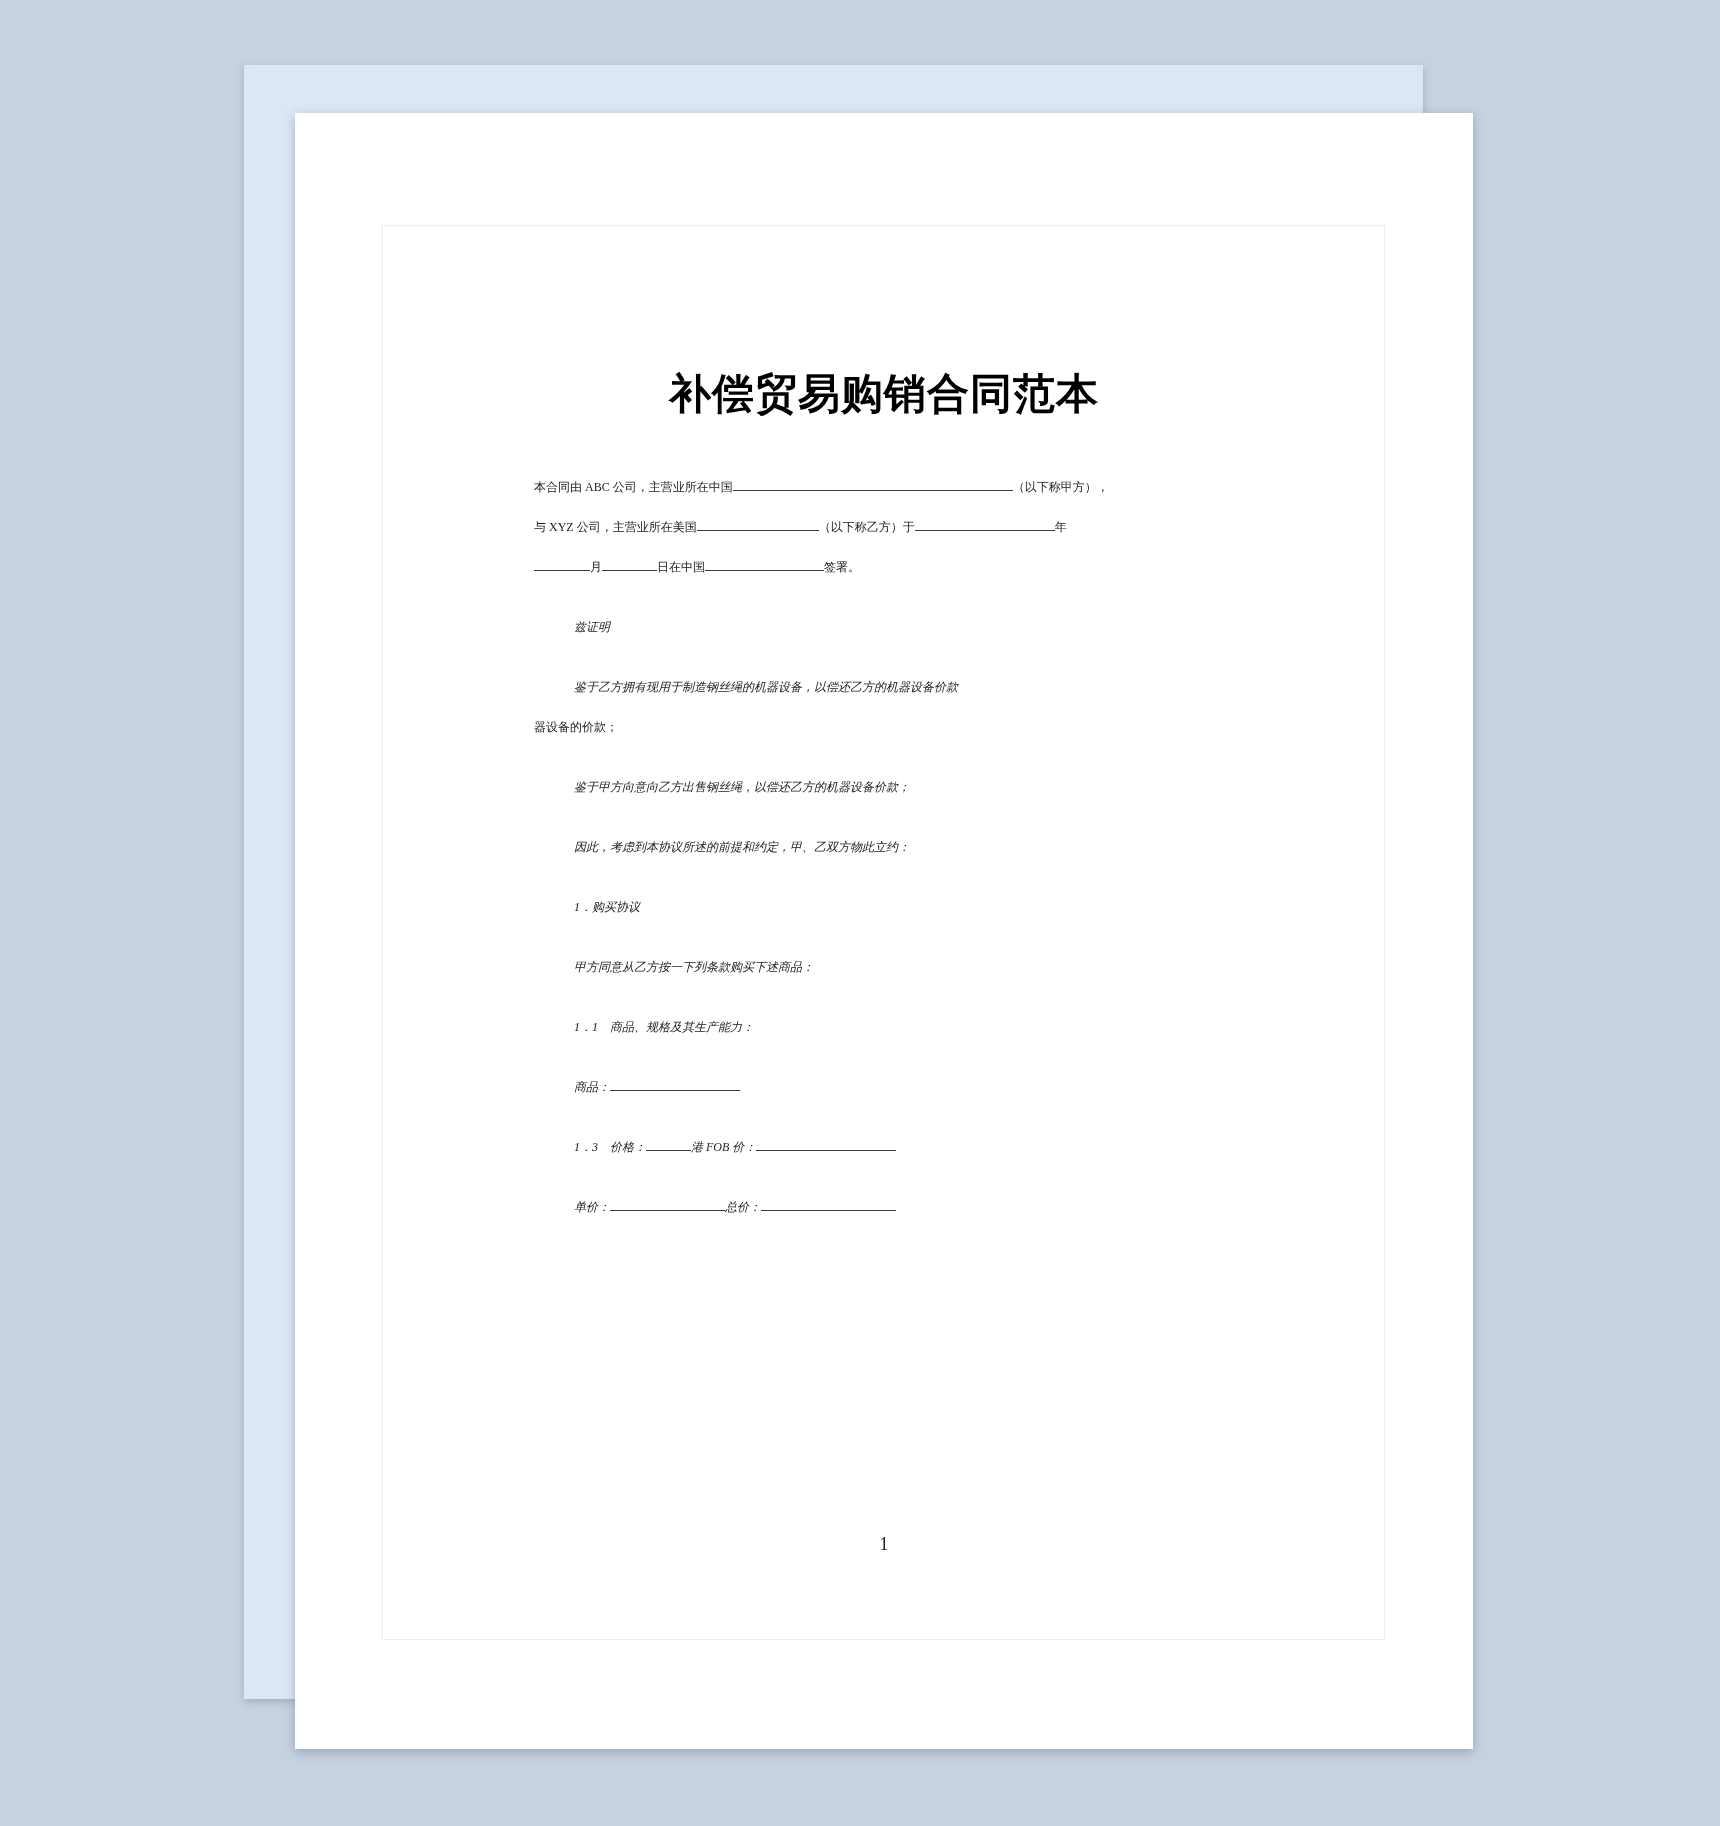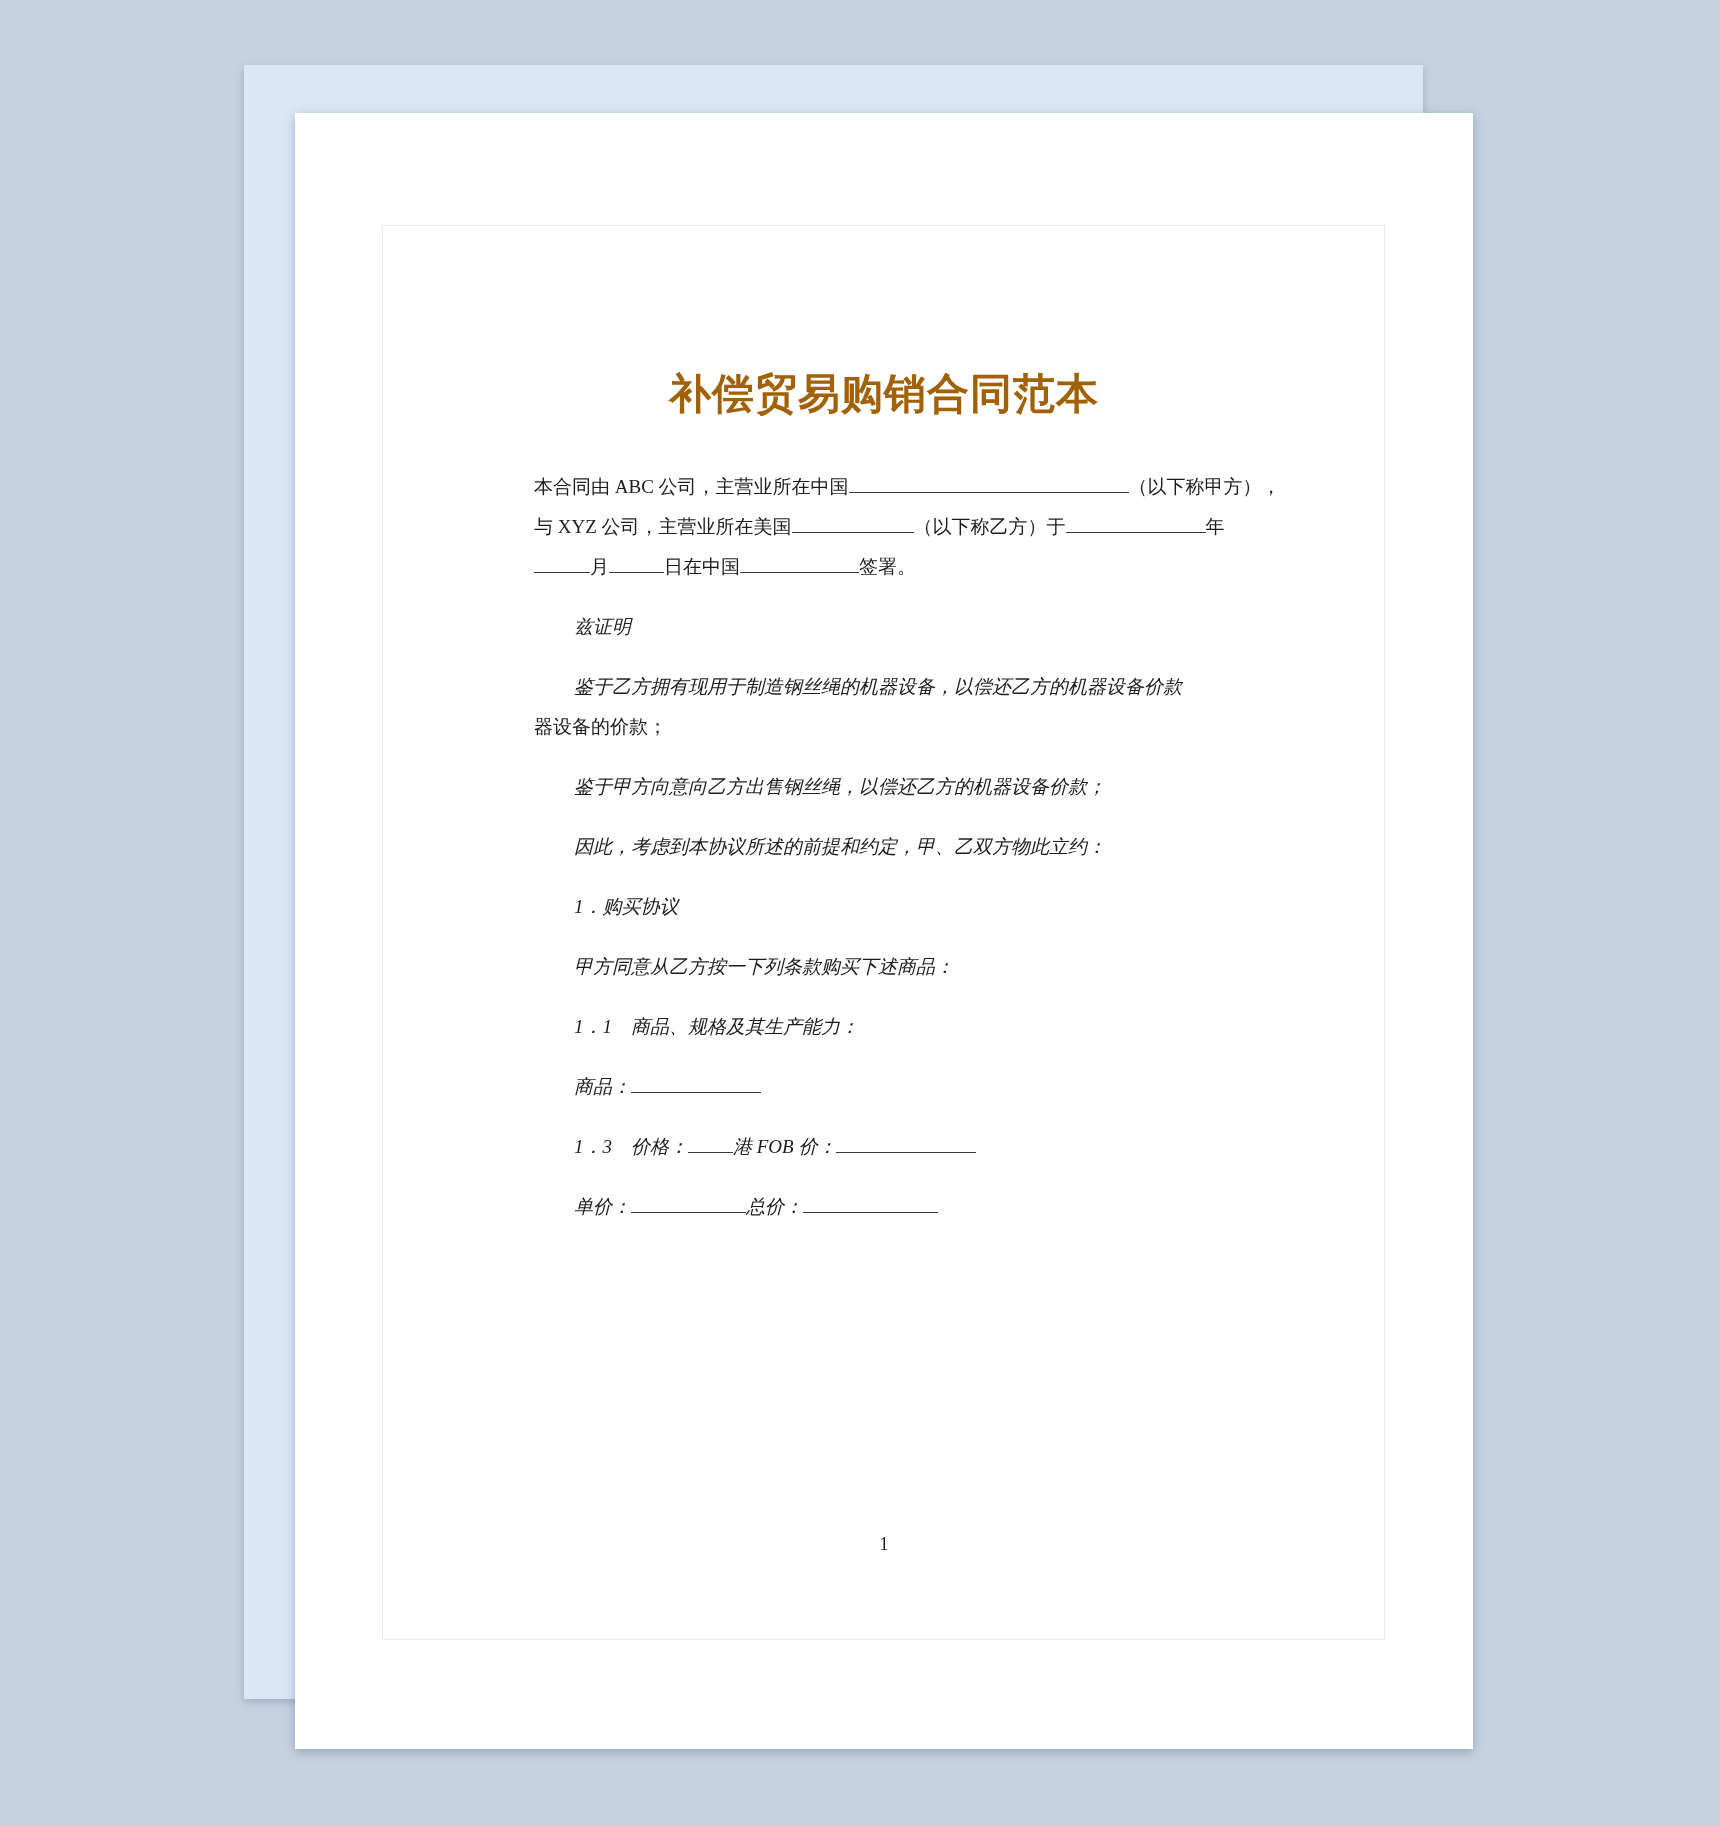--- a/index.html
+++ b/index.html
@@ -37,28 +37,28 @@
     border:1px solid var(--border);
   }
   .doc-title{
     position:absolute;
     left:0;right:0;top:253px;
     text-align:center;
     font-family:"DejaVu Sans","Liberation Sans",sans-serif;
     font-weight:700;
     font-size:42px;
     letter-spacing:1px;
-    color:#a16207;
+    color:#000000;
   }
   .doc-body{
     position:absolute;
     left:239px;top:354px;width:720px;
   }
   .line{
-    font-size:19px;
+    font-size:12px;
     line-height:40px;
     height:40px;
     white-space:nowrap;
   }
   .line.para{margin-top:20px;font-style:italic;}
   .line.indent{padding-left:40px;}
   .bl{
     display:inline-block;
     height:0.2em;
     border-bottom:1px solid var(--line);

